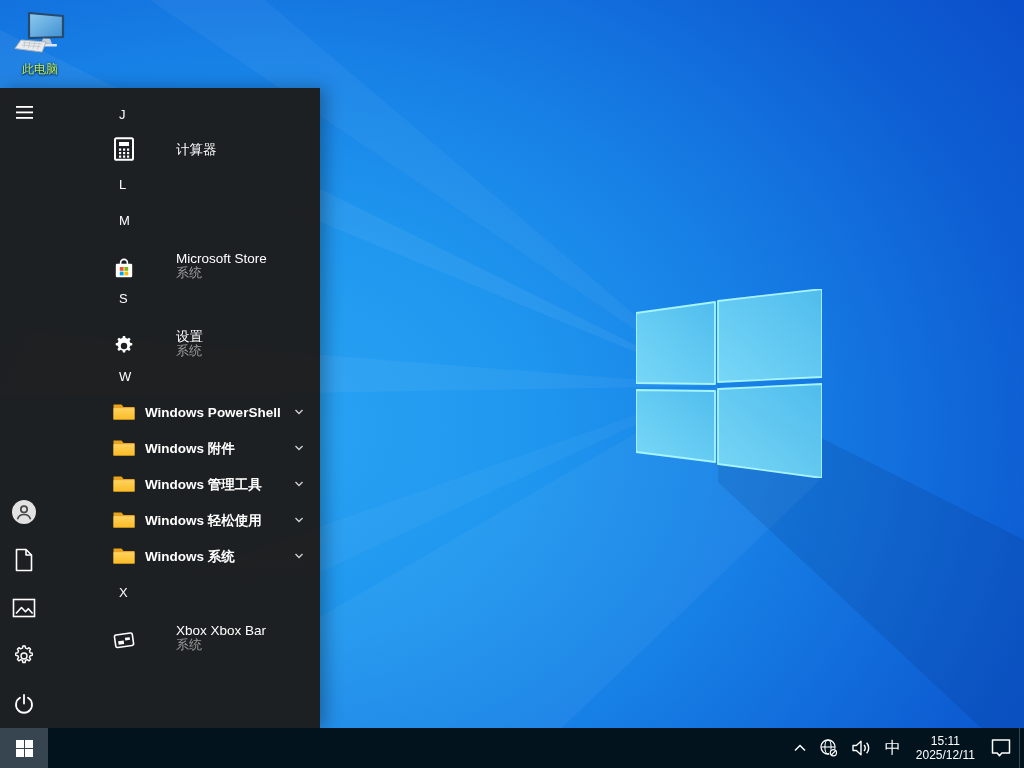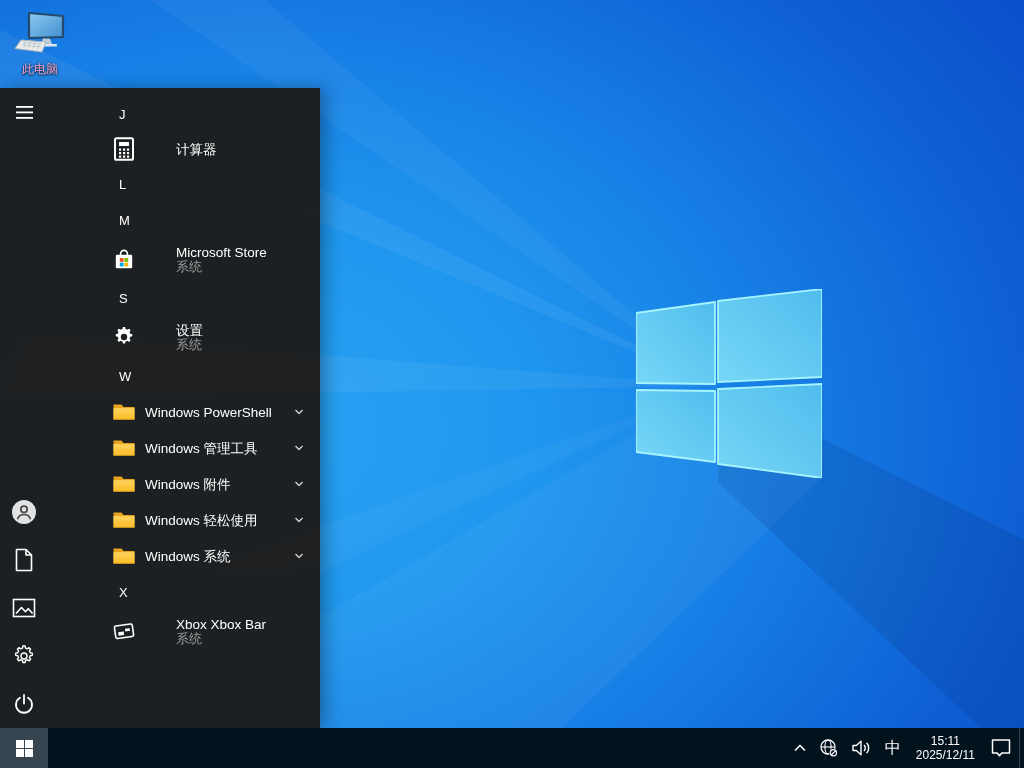--- a/index.html
+++ b/index.html
@@ -13,34 +13,34 @@
   .beam.b1 { background:rgba(255,255,255,0.055); clip-path:polygon(0px 30px, 0px 90px, 718px 386px); }
   .beam.b2 { background:rgba(255,255,255,0.045); clip-path:polygon(150px 0px, 265px 0px, 718px 386px); }
   .beam.b3 { background:rgba(255,255,255,0.05);  clip-path:polygon(0px 330px, 0px 398px, 718px 386px); }
   .beam.b4 { background:rgba(255,255,255,0.04);  clip-path:polygon(0px 640px, 0px 722px, 718px 386px); }
   .beam.b5 { background:rgba(255,255,255,0.045); clip-path:polygon(60px 768px, 717px 386px, 822px 478px, 520px 768px); }
   .beam.dark { background:rgba(0,10,60,0.10); clip-path:polygon(718px 386px, 1024px 540px, 1024px 768px, 718px 482px); }
   .winlogo { position:absolute; left:636px; top:289px; }
 
   
   .desktop-icon { position:absolute; left:12px; top:10px; width:56px; text-align:center; cursor:default; }
-  .desktop-icon .di-label { margin-top:1px; font-size:12px; color:#f9a8d4; text-shadow:0 1px 2px rgba(0,0,0,.85), 0 0 3px rgba(0,0,0,.6); }
+  .desktop-icon .di-label { margin-top:1px; font-size:12px; color:#bef264; text-shadow:0 1px 2px rgba(0,0,0,.85), 0 0 3px rgba(0,0,0,.6); }
 
   
   .start-menu { position:absolute; left:0; top:88px; width:320px; bottom:40px;
     background:rgba(30,30,30,0.98); display:flex; box-shadow:6px 0 16px rgba(0,0,0,0.30); overflow:hidden; }
   .rail { width:48px; flex:0 0 48px; display:flex; flex-direction:column; }
   .rail-btn { width:48px; height:48px; background:none; border:none; display:flex; align-items:center; justify-content:center; cursor:pointer; }
   .rail-bottom { margin-top:auto; display:flex; flex-direction:column; }
   .app-list { flex:1; padding-top:8px; color:#fff; }
   .row { display:flex; align-items:center; cursor:default; }
   .row.section { height:36px; padding-left:71px; font-size:13px; }
   .row.app { height:34px; padding-left:63px;gap:31px; }
-  .row.app.two { height:42px; }
-  .row.folder { height:36px; padding-left:63px; }
+  .row.app.two { height:42px;align-items:flex-end; }
+  .row.folder { height:36px; padding-left:63px;font-weight:bold; }
   .app-icon { width:26px; height:24px; display:flex; align-items:center; justify-content:center; flex:0 0 26px; }
   .app-text { display:flex; flex-direction:column; justify-content:center; margin-left:8px; }
   .app-title { font-size:13.5px; line-height:15px; }
   .app-sub { font-size:13px; line-height:14px; color:#9a9a9a; }
   .chev { margin-left:auto; margin-right:15px; display:flex; }
 
   
   .taskbar { position:absolute; left:0; bottom:0; width:1024px; height:40px; background:#03131e; display:flex; align-items:center; z-index:50; }
   .start-btn { width:48px; height:40px; background:#36454f; border:none; display:flex; align-items:center; justify-content:center; cursor:pointer; }
   .tb-space { flex:1; }
@@ -241,38 +241,38 @@
       </div>
 
       <div class="row folder">
         <span class="app-icon">
           <svg width="24" height="20" viewBox="0 0 24 20">
               <path d="M1.5,2.5 h8 l2,2.5 h11 v12.5 h-21 z" fill="#e7a21f"></path>
               <rect x="1.5" y="6.2" width="21" height="11.3" fill="url(#fg1)"></rect>
             </svg>
         </span>
         <span class="app-text">
+            <span class="app-title">Windows 附件</span>
+          </span>
+        <span class="chev">
+          <svg width="12" height="12" viewBox="0 0 12 12">
+              <path d="M2.5,4 L6,7.5 L9.5,4" stroke="#cfcfcf" stroke-width="1.4" fill="none"></path>
+            </svg>
+        </span>
+      </div>
+
+      <div class="row folder">
+        <span class="app-icon">
+          <svg width="24" height="20" viewBox="0 0 24 20">
+              <path d="M1.5,2.5 h8 l2,2.5 h11 v12.5 h-21 z" fill="#e7a21f"></path>
+              <rect x="1.5" y="6.2" width="21" height="11.3" fill="url(#fg1)"></rect>
+            </svg>
+        </span>
+        <span class="app-text">
             <span class="app-title">Windows 管理工具</span>
-          </span>
-        <span class="chev">
-          <svg width="12" height="12" viewBox="0 0 12 12">
-              <path d="M2.5,4 L6,7.5 L9.5,4" stroke="#cfcfcf" stroke-width="1.4" fill="none"></path>
-            </svg>
-        </span>
-      </div>
-
-      <div class="row folder">
-        <span class="app-icon">
-          <svg width="24" height="20" viewBox="0 0 24 20">
-              <path d="M1.5,2.5 h8 l2,2.5 h11 v12.5 h-21 z" fill="#e7a21f"></path>
-              <rect x="1.5" y="6.2" width="21" height="11.3" fill="url(#fg1)"></rect>
-            </svg>
-        </span>
-        <span class="app-text">
-            <span class="app-title">Windows 附件</span>
           </span>
         <span class="chev">
           <svg width="12" height="12" viewBox="0 0 12 12">
               <path d="M2.5,4 L6,7.5 L9.5,4" stroke="#cfcfcf" stroke-width="1.4" fill="none"></path>
             </svg>
         </span>
       </div>
 
       <div class="row folder">
         <span class="app-icon">

